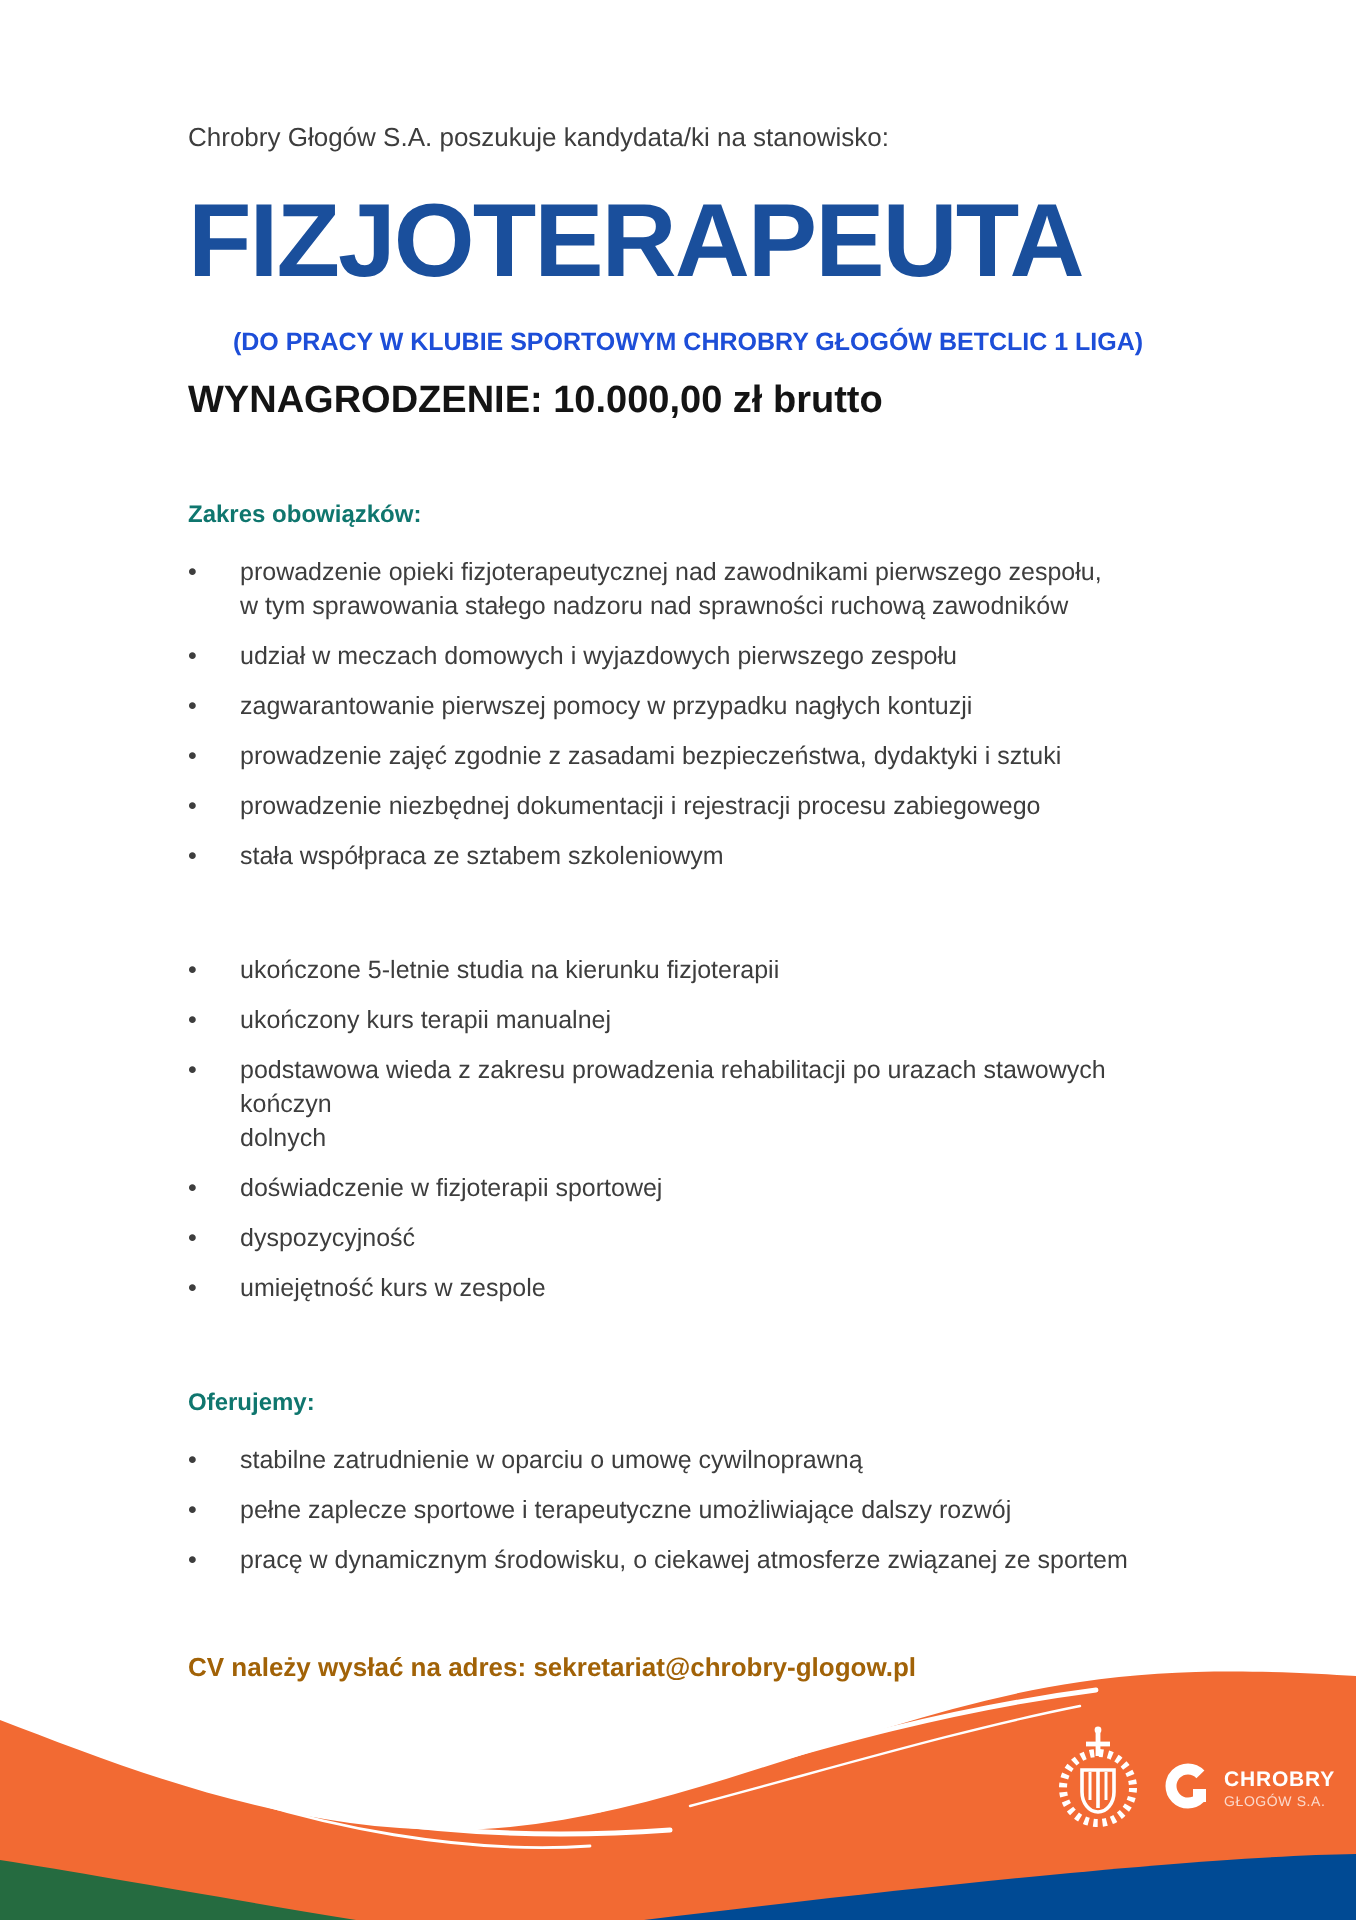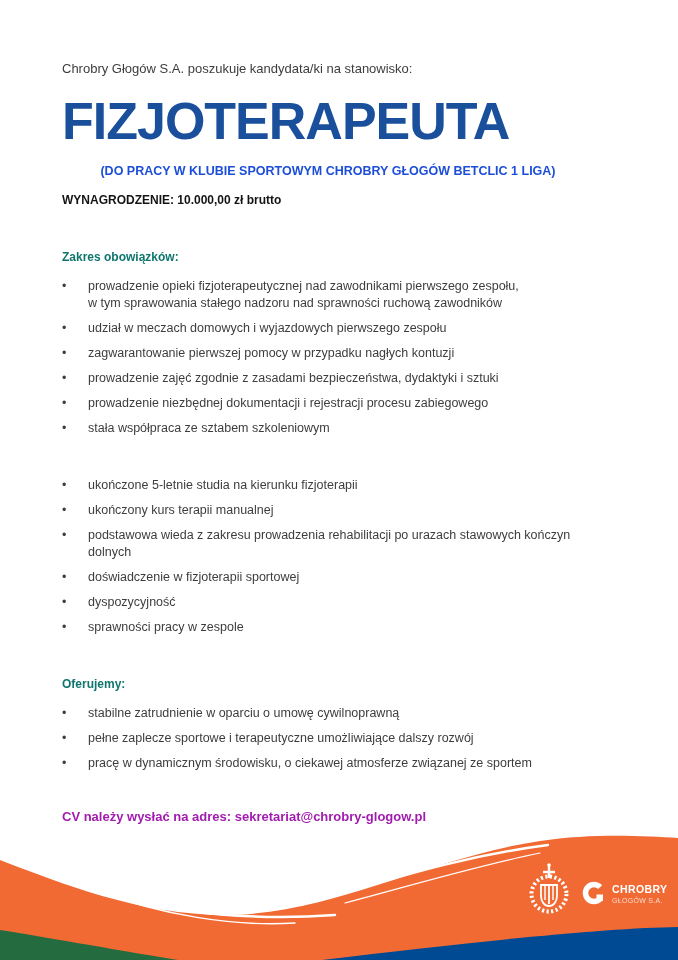--- a/index.html
+++ b/index.html
@@ -10,20 +10,21 @@
     margin:0 auto;
     background:#ffffff;
     overflow:hidden;
     font-family:"Liberation Sans", sans-serif;
     color:#3d3d3d;
   }
   .content{
     position:relative;
     padding:60px 84px 0 62px;
     box-sizing:border-box;
+    margin-left:32px;
   }
   .intro{
     font-size:13px;
     line-height:17px;
     color:#3d3d3d;
   }
   .job-title{
     margin-top:18px;
     font-size:52px;
     line-height:52px;
@@ -34,21 +35,21 @@
   .subtitle{
     margin-top:16px;
     font-size:12.5px;
     line-height:17px;
     font-weight:bold;
     color:#1d4ed8;
     text-align:center;
   }
   .salary{
     margin-top:12px;
-    font-size:12px;
+    font-size:19px;
     line-height:17px;
     font-weight:bold;
     color:#141414;
   }
   .section{margin-top:40px;}
   .section.first{margin-top:40px;}
   .section-heading{
     font-size:12px;
     line-height:17px;
     font-weight:bold;
@@ -69,21 +70,21 @@
   }
   .bullet .btext{
     white-space:pre-line;
     max-width:510px;
   }
   .cv-line{
     margin-top:36px;
     font-size:13px;
     line-height:17px;
     font-weight:bold;
-    color:#a21caf;
+    color:#a16207;
   }
   .footer{
     position:absolute;
     left:0;bottom:0;
     width:678px;height:125px;
   }
   .footer svg{display:block;}
 </style>
 </head>
 <body>
@@ -145,21 +146,21 @@
       <div class="bullet">
         <span class="dot">•</span>
         <span class="btext">doświadczenie w fizjoterapii sportowej</span>
       </div>
       <div class="bullet">
         <span class="dot">•</span>
         <span class="btext">dyspozycyjność</span>
       </div>
       <div class="bullet">
         <span class="dot">•</span>
-        <span class="btext">sprawności pracy w zespole</span>
+        <span class="btext">umiejętność kurs w zespole</span>
       </div>
     </div>
 
     <div class="section">
       <div class="section-heading">Oferujemy:</div>
       <div class="bullet">
         <span class="dot">•</span>
         <span class="btext">stabilne zatrudnienie w oparciu o umowę cywilnoprawną</span>
       </div>
       <div class="bullet">

